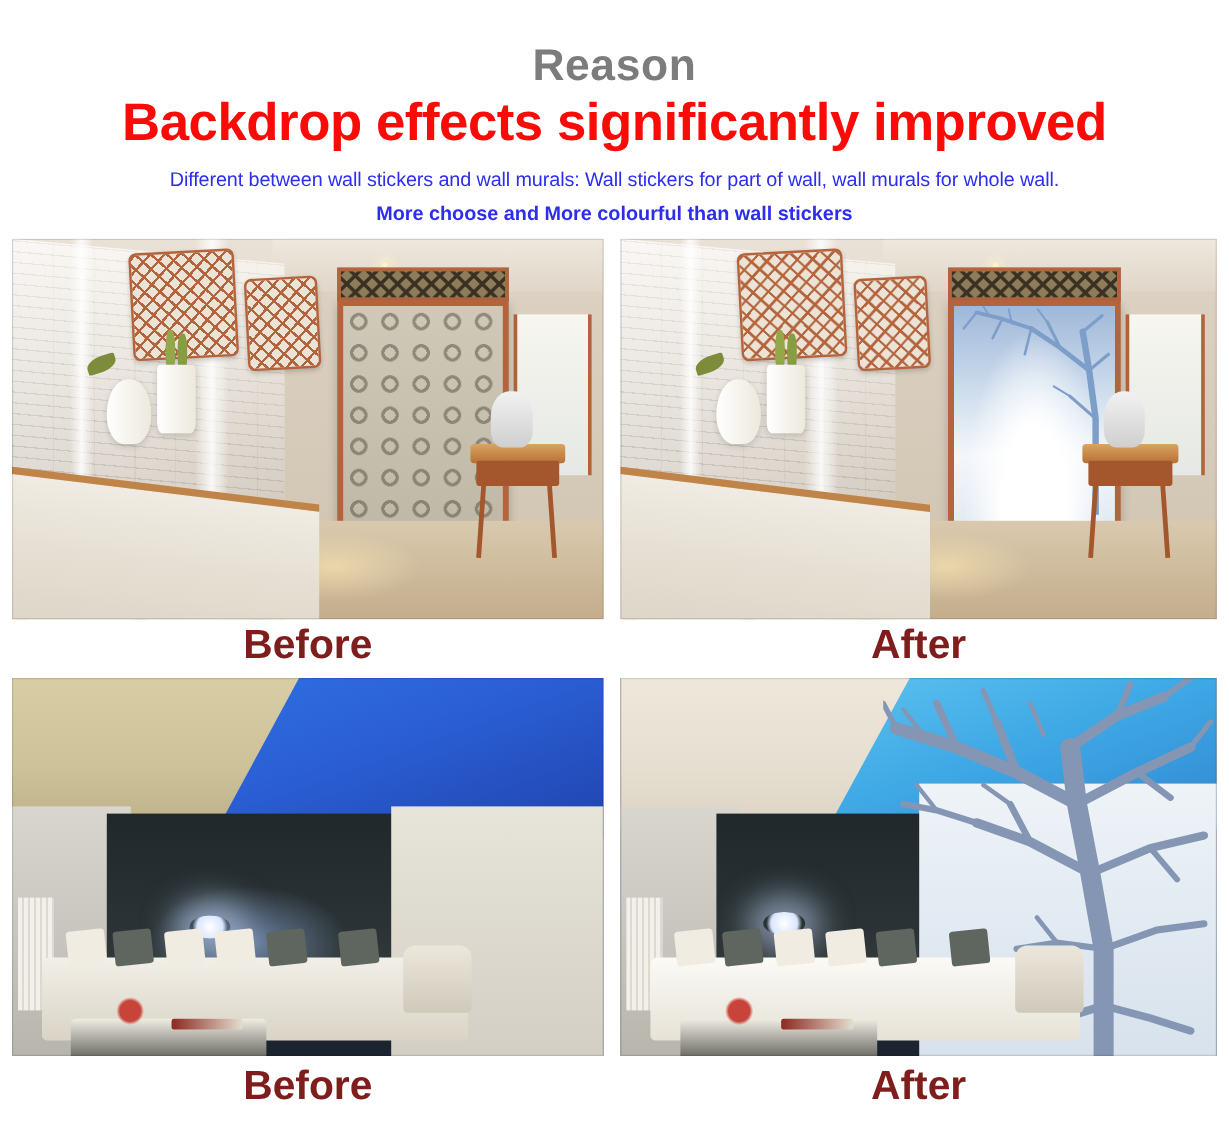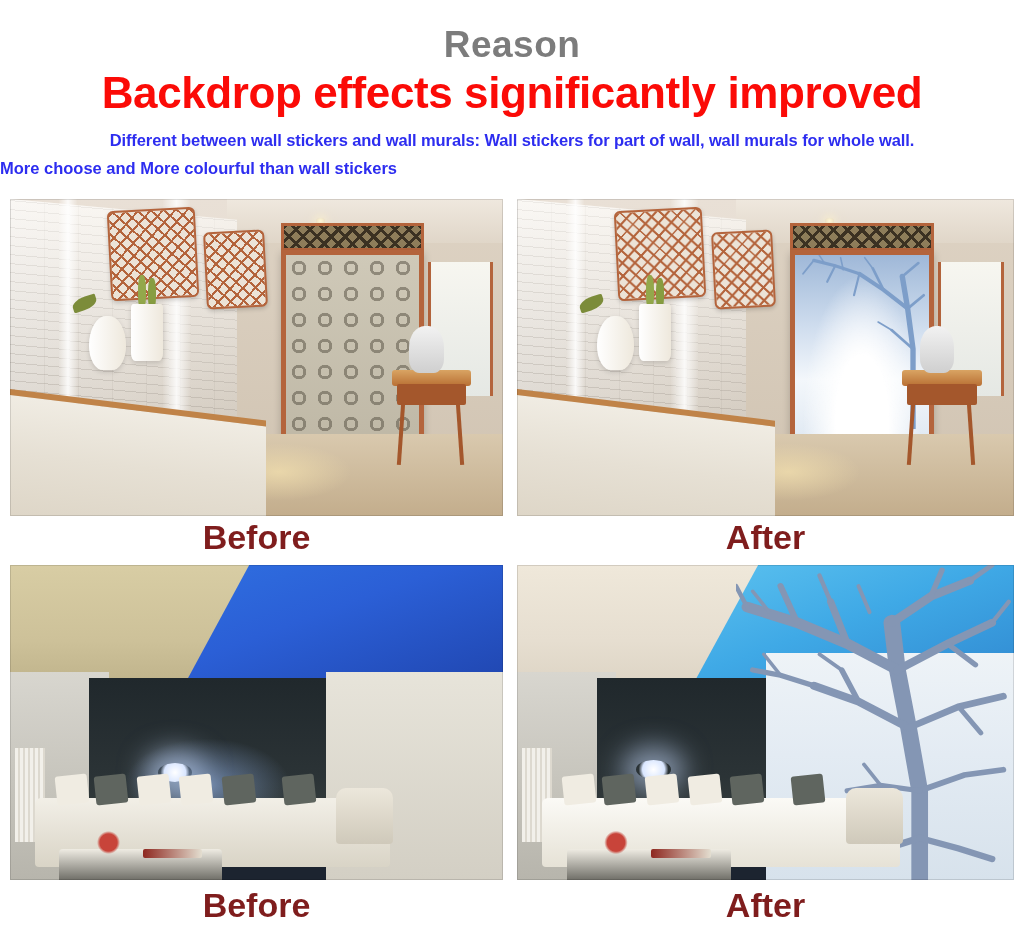--- a/index.html
+++ b/index.html
@@ -7,21 +7,21 @@
   body{
     width:1024px;height:944px;
     background:#ffffff;
     font-family:"Liberation Sans", sans-serif;
     overflow:hidden;
     position:relative;
   }
   .page{position:relative;width:1024px;height:944px;background:#fff;}
 
   
-  .hdr{position:absolute;left:0;top:0;width:1024px;}
+  .hdr{position:absolute;left:0;top:10px;width:1024px;}
   .reason{
     text-align:center;
     font-size:37px;
     font-weight:700;
     color:#7c7c7c;
     letter-spacing:.5px;
     line-height:1;
     padding-top:26px;
     font-family:"Liberation Sans", sans-serif;
   }
@@ -31,28 +31,29 @@
     font-weight:700;
     color:#fb0b07;
     line-height:1;
     margin-top:8px;
     letter-spacing:-0.4px;
     white-space:nowrap;
   }
   .sub{
     text-align:center;
     color:#2d2df0;
-    font-weight:700;
+    font-weight:400;
     font-size:16.5px;
     line-height:1.35;
     margin-top:14px;
     letter-spacing:-0.1px;
     white-space:nowrap;
   }
   .sub2{
+    text-align:center;
     color:#2d2df0;
     font-weight:700;
     font-size:16.5px;
     line-height:1.35;
     margin-top:6px;
     white-space:nowrap;
   }
 
   
   .panel{position:absolute;overflow:hidden;background:#ddd;}

